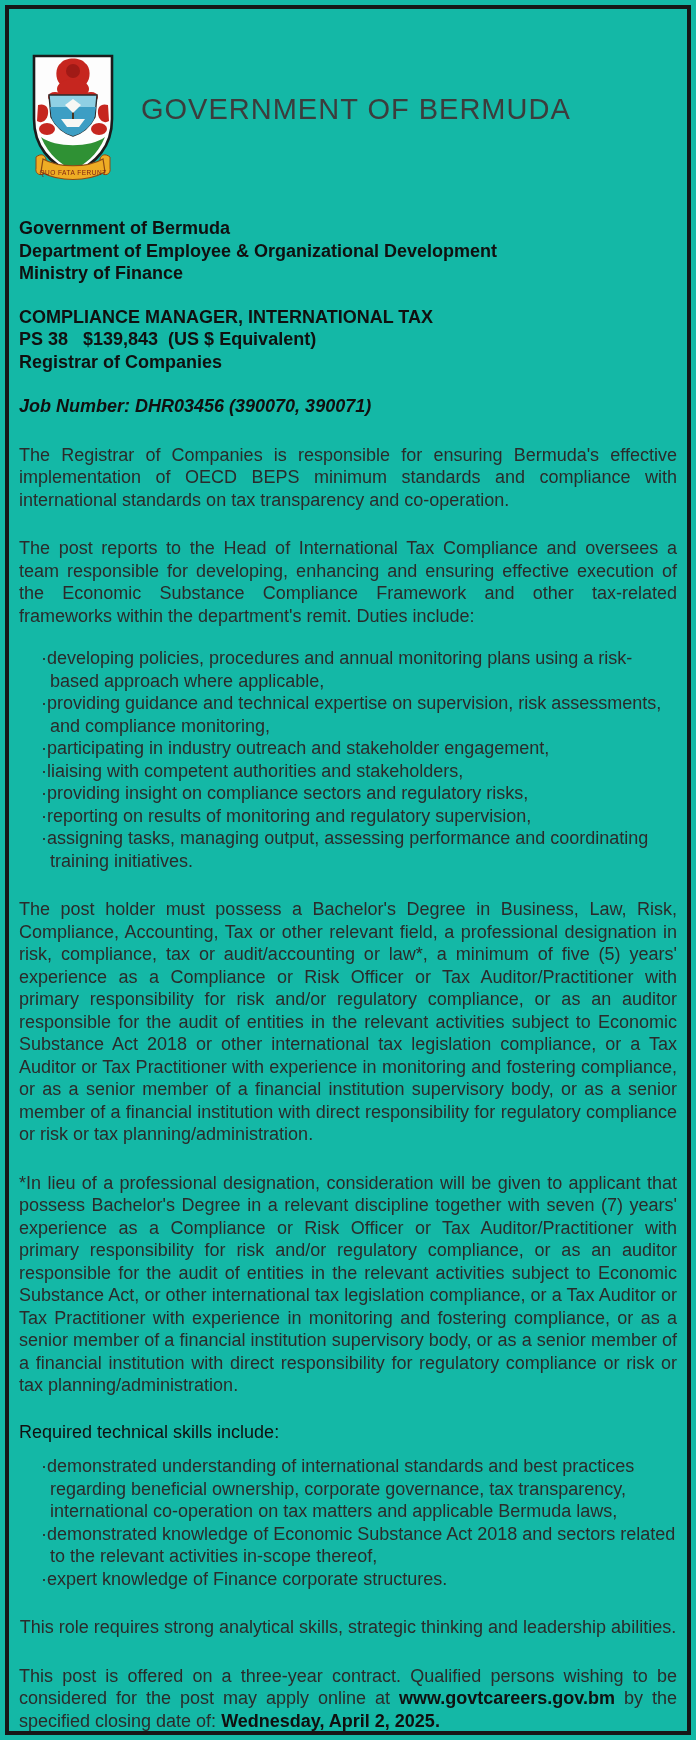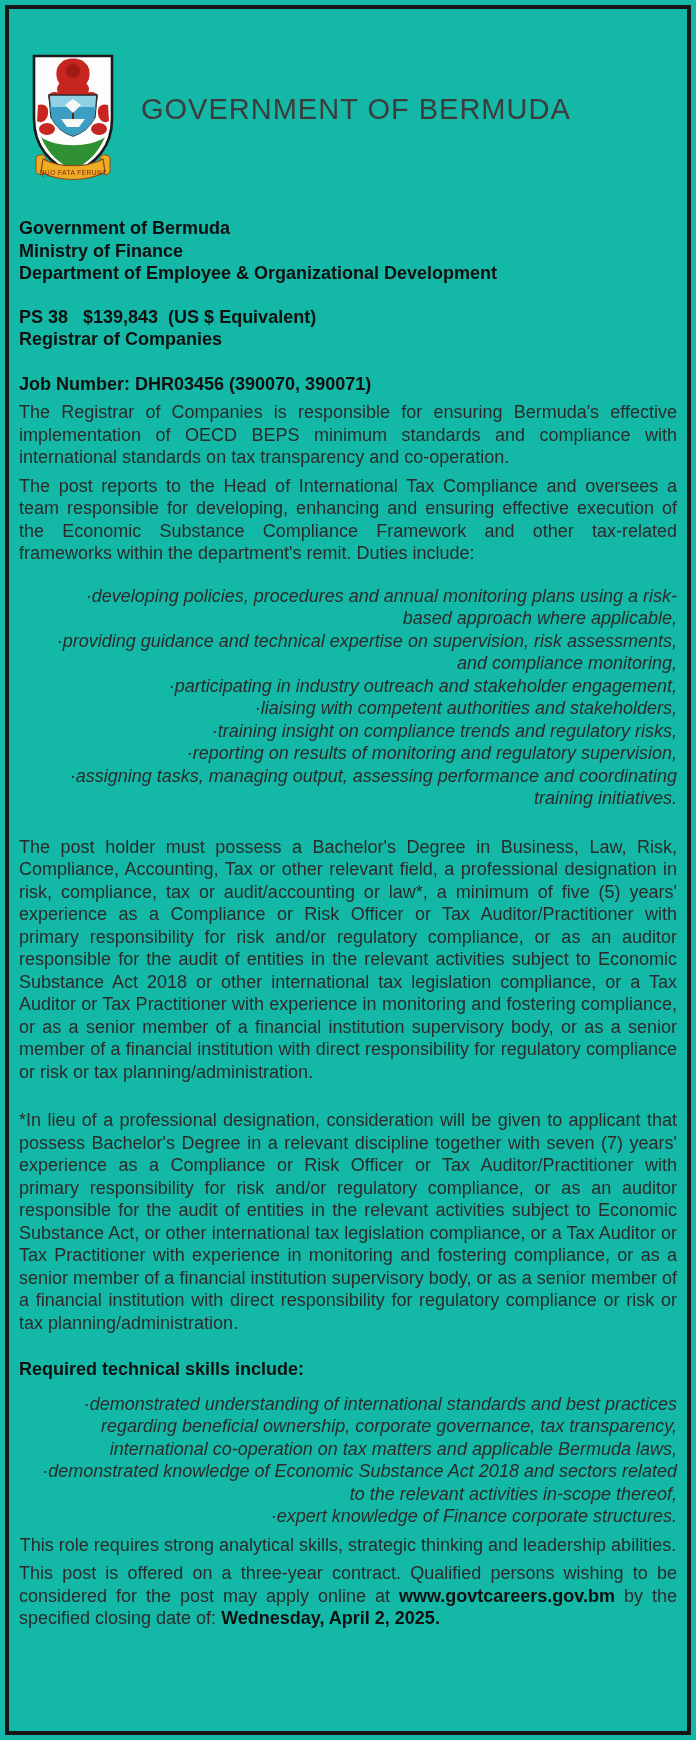--- a/index.html
+++ b/index.html
@@ -43,35 +43,34 @@
     letter-spacing: 1px;
     color: #3c3c3c;
     white-space: nowrap;
   }
 
   
   .content { color: #2b2b2b; font-size: 18px; line-height: 22.5px; }
   .bold-block { font-weight: bold; color: #101010; }
   .org-block   { margin-top: 32px; }
   .title-block { margin-top: 21px; }
-  .job-number  { margin-top: 22px; font-weight: bold; color: #101010; }
+  .job-number  { margin-top: 22px; font-weight: bold; color: #101010; font-style: italic; }
 
-  p.body-par { margin-top: 6px; text-align: justify; }
+  p.body-par { margin-top: 26px; text-align: justify; }
   p.body-par.no-justify { text-align: center; }
 
   ul.dot-list { margin-top: 20px; list-style: none; }
   ul.dot-list li {
     padding-left: 31px;
     text-indent: -9px;
-    text-align: right;
-    font-style: italic;
+    text-align: left;
   }
   ul.dot-list li::before { content: "\00b7 "; }
 
-  .skills-heading { margin-top: 24px; font-weight: bold; color: #101010; }
+  .skills-heading { margin-top: 24px; font-weight: normal; color: #101010; }
   ul.dot-list.skills { margin-top: 12px; }
 
   strong.inline-bold { font-weight: bold; color: #101010; }
 </style>
 </head>
 <body>
 
 <div class="page">
   <div class="frame">
 
@@ -113,41 +112,42 @@
           <text x="44" y="122" text-anchor="middle" font-size="6.5" letter-spacing="0.5" fill="#7b1d12">QUO FATA FERUNT</text>
         </g>
       </svg>
       <div class="wordmark">GOVERNMENT OF BERMUDA</div>
     </div>
 
     <div class="content">
 
       <div class="bold-block org-block">
         <div>Government of Bermuda</div>
+        <div>Department of Employee &amp; Organizational Development</div>
         <div>Ministry of Finance</div>
-        <div>Department of Employee &amp; Organizational Development</div>
       </div>
 
       <div class="bold-block title-block">
+        <div>COMPLIANCE MANAGER, INTERNATIONAL TAX</div>
         <div>PS 38 &nbsp; $139,843 &nbsp;(US $ Equivalent)</div>
         <div>Registrar of Companies</div>
       </div>
 
       <div class="job-number">Job Number: DHR03456 (390070, 390071)</div>
 
       <p class="body-par">The Registrar of Companies is responsible for ensuring Bermuda's effective implementation of OECD BEPS minimum standards and compliance with international standards on tax transparency and co-operation.</p>
 
       <p class="body-par">The post reports to the Head of International Tax Compliance and oversees a team responsible for developing, enhancing and ensuring effective execution of the Economic Substance Compliance Framework and other tax-related frameworks within the department's remit. Duties include:</p>
 
       <ul class="dot-list">
         <li>developing policies, procedures and annual monitoring plans using a risk-based approach where applicable,</li>
         <li>providing guidance and technical expertise on supervision, risk assessments, and compliance monitoring,</li>
         <li>participating in industry outreach and stakeholder engagement,</li>
         <li>liaising with competent authorities and stakeholders,</li>
-        <li>training insight on compliance trends and regulatory risks,</li>
+        <li>providing insight on compliance sectors and regulatory risks,</li>
         <li>reporting on results of monitoring and regulatory supervision,</li>
         <li>assigning tasks, managing output, assessing performance and coordinating training initiatives.</li>
       </ul>
 
       <p class="body-par" style="margin-top:26px">The post holder must possess a Bachelor's Degree in Business, Law, Risk, Compliance, Accounting, Tax or other relevant field, a professional designation in risk, compliance, tax or audit/accounting or law*, a minimum of five (5) years' experience as a Compliance or Risk Officer or Tax Auditor/Practitioner with primary responsibility for risk and/or regulatory compliance, or as an auditor responsible for the audit of entities in the relevant activities subject to Economic Substance Act 2018 or other international tax legislation compliance, or a Tax Auditor or Tax Practitioner with experience in monitoring and fostering compliance, or as a senior member of a financial institution supervisory body, or as a senior member of a financial institution with direct responsibility for regulatory compliance or risk or tax planning/administration.</p>
 
       <p class="body-par" style="margin-top:26px">*In lieu of a professional designation, consideration will be given to applicant that possess Bachelor's Degree in a relevant discipline together with seven (7) years' experience as a Compliance or Risk Officer or Tax Auditor/Practitioner with primary responsibility for risk and/or regulatory compliance, or as an auditor responsible for the audit of entities in the relevant activities subject to Economic Substance Act, or other international tax legislation compliance, or a Tax Auditor or Tax Practitioner with experience in monitoring and fostering compliance, or as a senior member of a financial institution supervisory body, or as a senior member of a financial institution with direct responsibility for regulatory compliance or risk or tax planning/administration.</p>
 
       <div class="skills-heading">Required technical skills include:</div>
       <ul class="dot-list skills">

